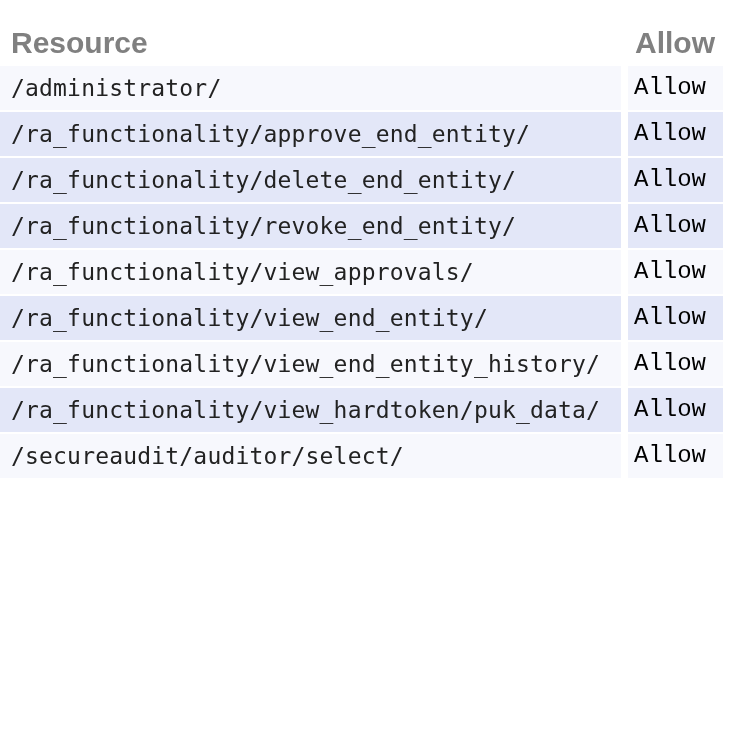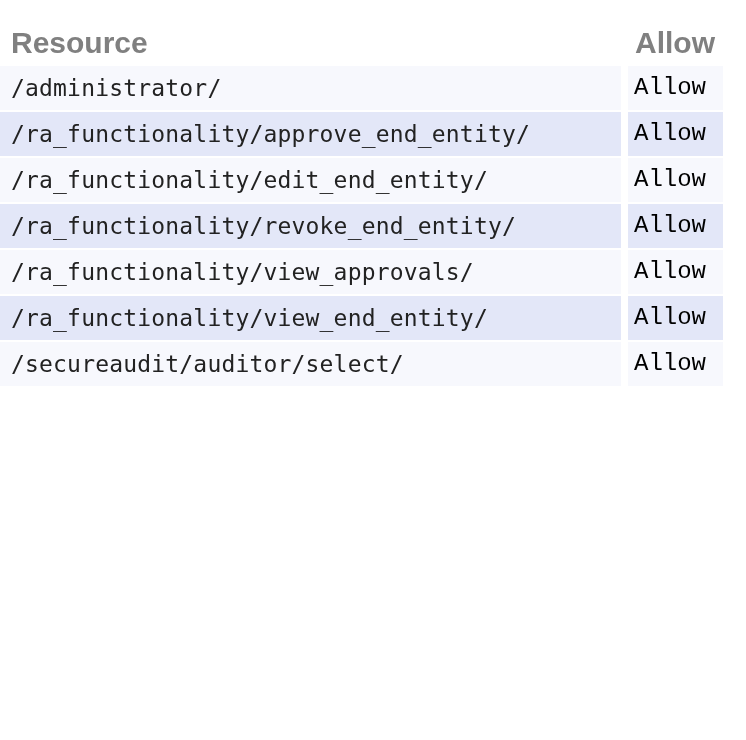--- a/index.html
+++ b/index.html
@@ -108,22 +108,22 @@
         <td class="cell-gap"></td>
         <td class="cell-rule">Allow</td>
         <td class="cell-tail"></td>
       </tr>
       <tr class="row-even">
         <td class="cell-resource">/ra_functionality/approve_end_entity/</td>
         <td class="cell-gap"></td>
         <td class="cell-rule">Allow</td>
         <td class="cell-tail"></td>
       </tr>
-      <tr class="row-odd">
-        <td class="cell-resource">/ra_functionality/edit_end_entity/</td>
+      <tr class="row-even">
+        <td class="cell-resource">/ra_functionality/delete_end_entity/</td>
         <td class="cell-gap"></td>
         <td class="cell-rule">Allow</td>
         <td class="cell-tail"></td>
       </tr>
       <tr class="row-even">
         <td class="cell-resource">/ra_functionality/revoke_end_entity/</td>
         <td class="cell-gap"></td>
         <td class="cell-rule">Allow</td>
         <td class="cell-tail"></td>
       </tr>
@@ -133,19 +133,31 @@
         <td class="cell-rule">Allow</td>
         <td class="cell-tail"></td>
       </tr>
       <tr class="row-even">
         <td class="cell-resource">/ra_functionality/view_end_entity/</td>
         <td class="cell-gap"></td>
         <td class="cell-rule">Allow</td>
         <td class="cell-tail"></td>
       </tr>
       <tr class="row-odd">
+        <td class="cell-resource">/ra_functionality/view_end_entity_history/</td>
+        <td class="cell-gap"></td>
+        <td class="cell-rule">Allow</td>
+        <td class="cell-tail"></td>
+      </tr>
+      <tr class="row-even">
+        <td class="cell-resource">/ra_functionality/view_hardtoken/puk_data/</td>
+        <td class="cell-gap"></td>
+        <td class="cell-rule">Allow</td>
+        <td class="cell-tail"></td>
+      </tr>
+      <tr class="row-odd">
         <td class="cell-resource">/secureaudit/auditor/select/</td>
         <td class="cell-gap"></td>
         <td class="cell-rule">Allow</td>
         <td class="cell-tail"></td>
       </tr>
     </tbody>
 </table>
 
 </body></html>

